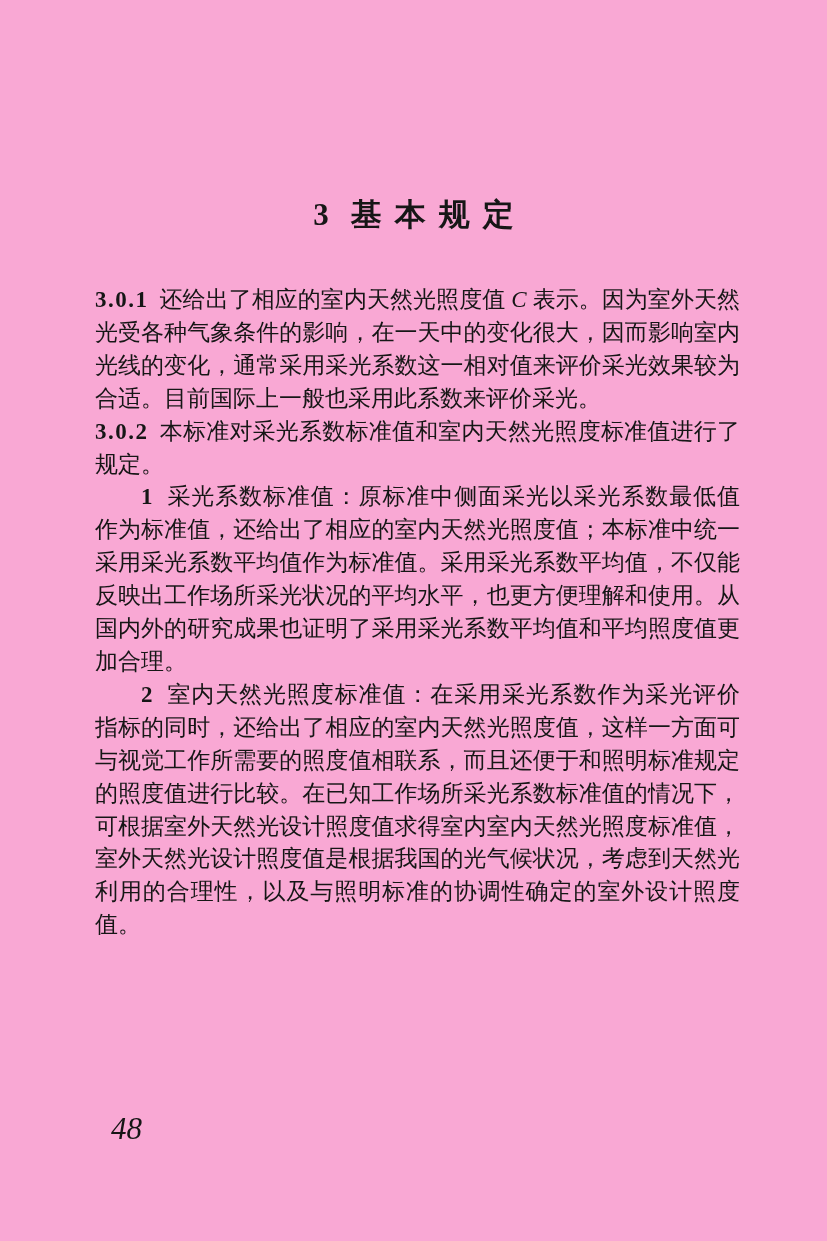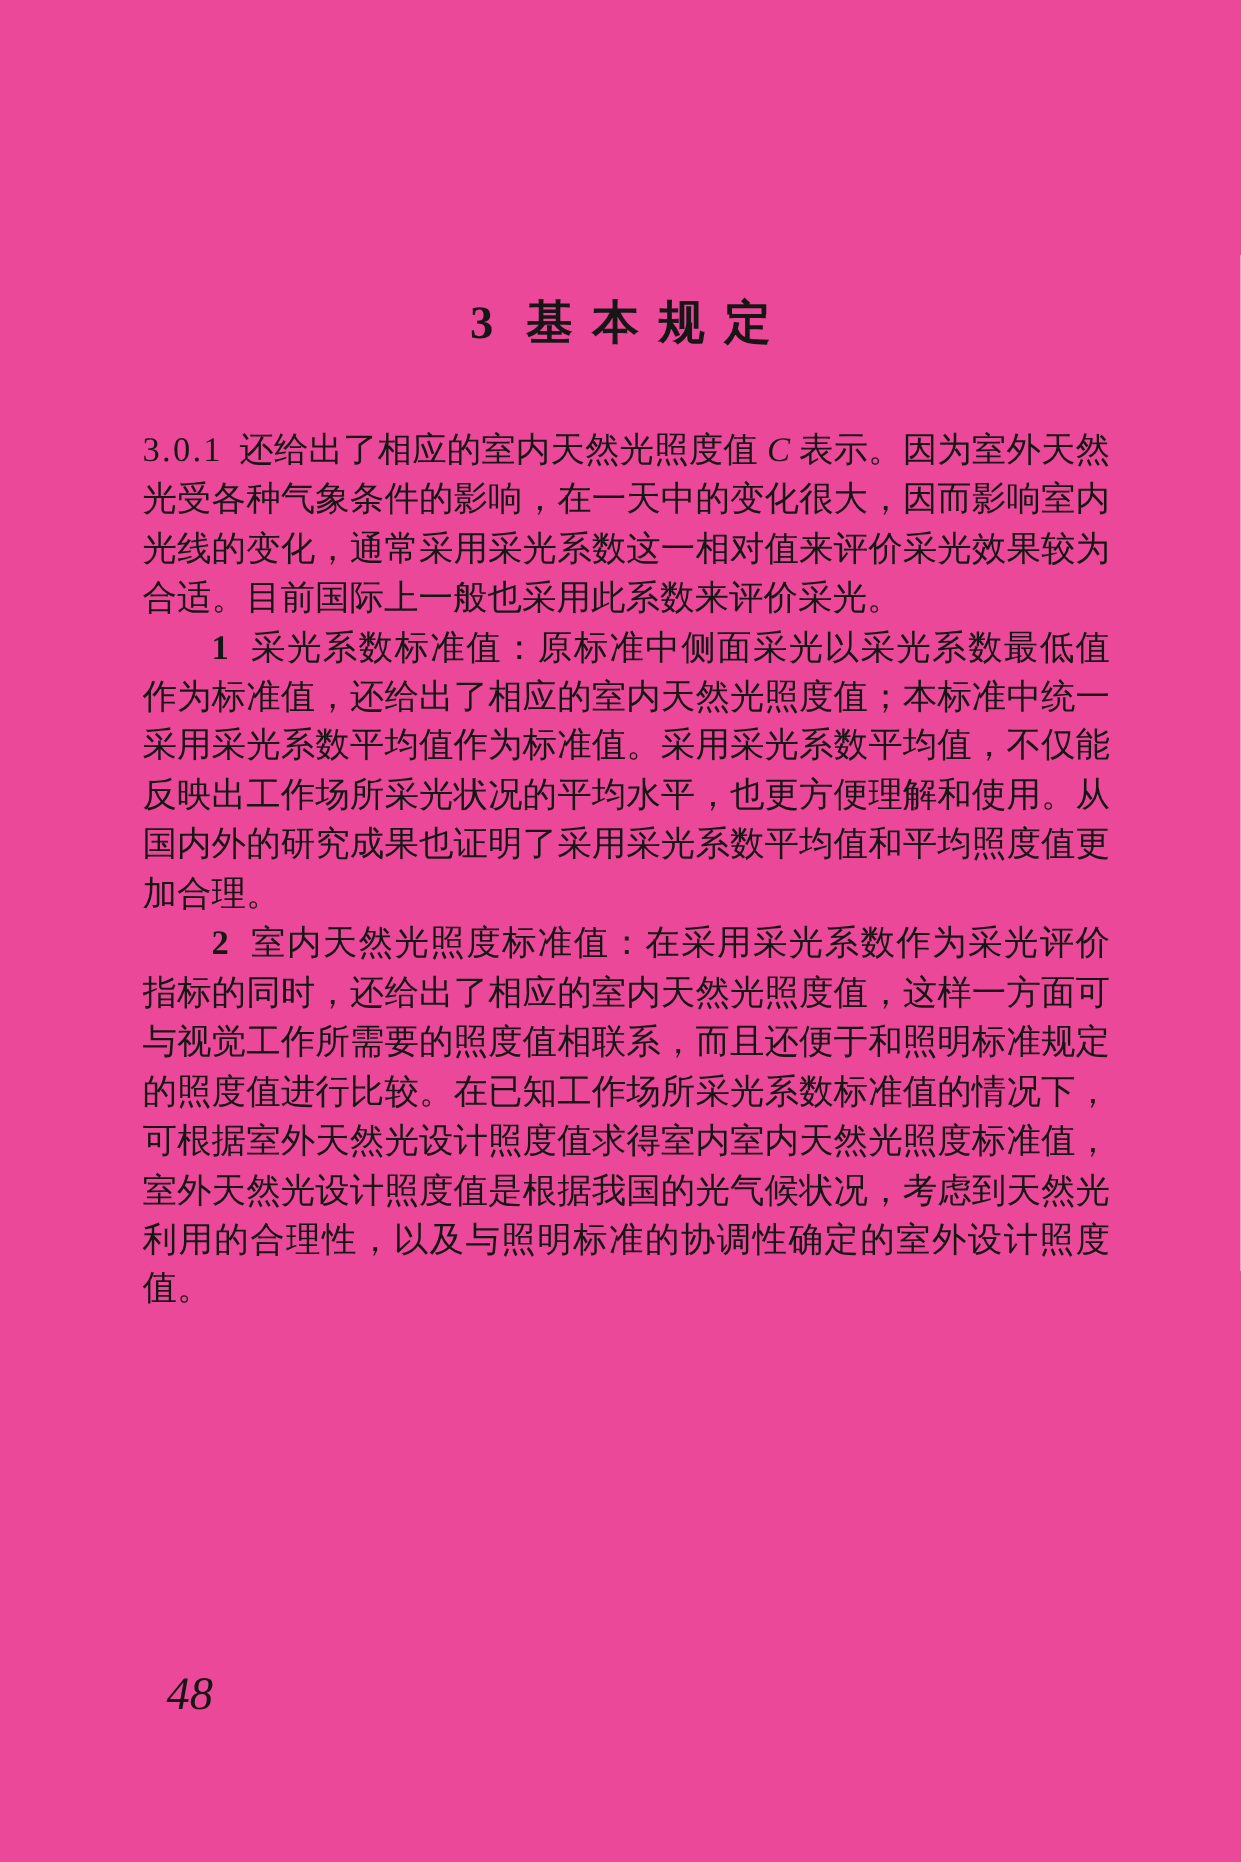--- a/index.html
+++ b/index.html
@@ -5,21 +5,21 @@
   html, body {
     margin: 0;
     padding: 0;
     background: #e8e8e8;
   }
   .page {
     position: relative;
     width: 827px;
     height: 1241px;
     margin: 0 auto;
-    background: #ec4899;
+    background: #f9a8d4;
     overflow: hidden;
     font-family: "Liberation Serif", "DejaVu Serif", serif;
     color: #161616;
   }
   .chapter-title {
     position: absolute;
     top: 196px;
     left: 0;
     width: 827px;
     text-align: center;
@@ -49,21 +49,21 @@
     text-justify: inter-ideograph;
   }
   .body-text p {
     margin: 0;
     padding: 0;
   }
   .para-indent {
     text-indent: 2em;
   }
   .clause-num {
-    font-weight: normal;
+    font-weight: bold;
     letter-spacing: 1.5px;
     margin-right: 11px;
     font-style: normal;
     margin-top: 44px;
   }
   .sub-num {
     font-weight: bold;
     margin-right: 14px;
   }
   .var {
@@ -85,20 +85,21 @@
 <div class="page">
 
   <div class="chapter-title">
     <span class="title-num">3</span><span class="title-text">基本规定</span>
   </div>
 
   <div class="body-text">
 
     <p><b class="clause-num">3.0.1</b><span>还给出了相应的室内天然光照度值</span><i class="var">C</i><span>表示。因为室外天然光受各种气象条件的影响，在一天中的变化很大，因而影响室内光线的变化，通常采用采光系数这一相对值来评价采光效果较为合适。目前国际上一般也采用此系数来评价采光。</span></p>
 
+    <p><b class="clause-num">3.0.2</b><span>本标准对采光系数标准值和室内天然光照度标准值进行了规定。</span></p>
 
     <p class="para-indent"><b class="sub-num">1</b><span>采光系数标准值：原标准中侧面采光以采光系数最低值作为标准值，还给出了相应的室内天然光照度值；本标准中统一采用采光系数平均值作为标准值。采用采光系数平均值，不仅能反映出工作场所采光状况的平均水平，也更方便理解和使用。从国内外的研究成果也证明了采用采光系数平均值和平均照度值更加合理。</span></p>
 
     <p class="para-indent"><b class="sub-num">2</b><span>室内天然光照度标准值：在采用采光系数作为采光评价指标的同时，还给出了相应的室内天然光照度值，这样一方面可与视觉工作所需要的照度值相联系，而且还便于和照明标准规定的照度值进行比较。在已知工作场所采光系数标准值的情况下，可根据室外天然光设计照度值求得室内室内天然光照度标准值，室外天然光设计照度值是根据我国的光气候状况，考虑到天然光利用的合理性，以及与照明标准的协调性确定的室外设计照度值。</span></p>
 
 
 
 
   </div>
 

